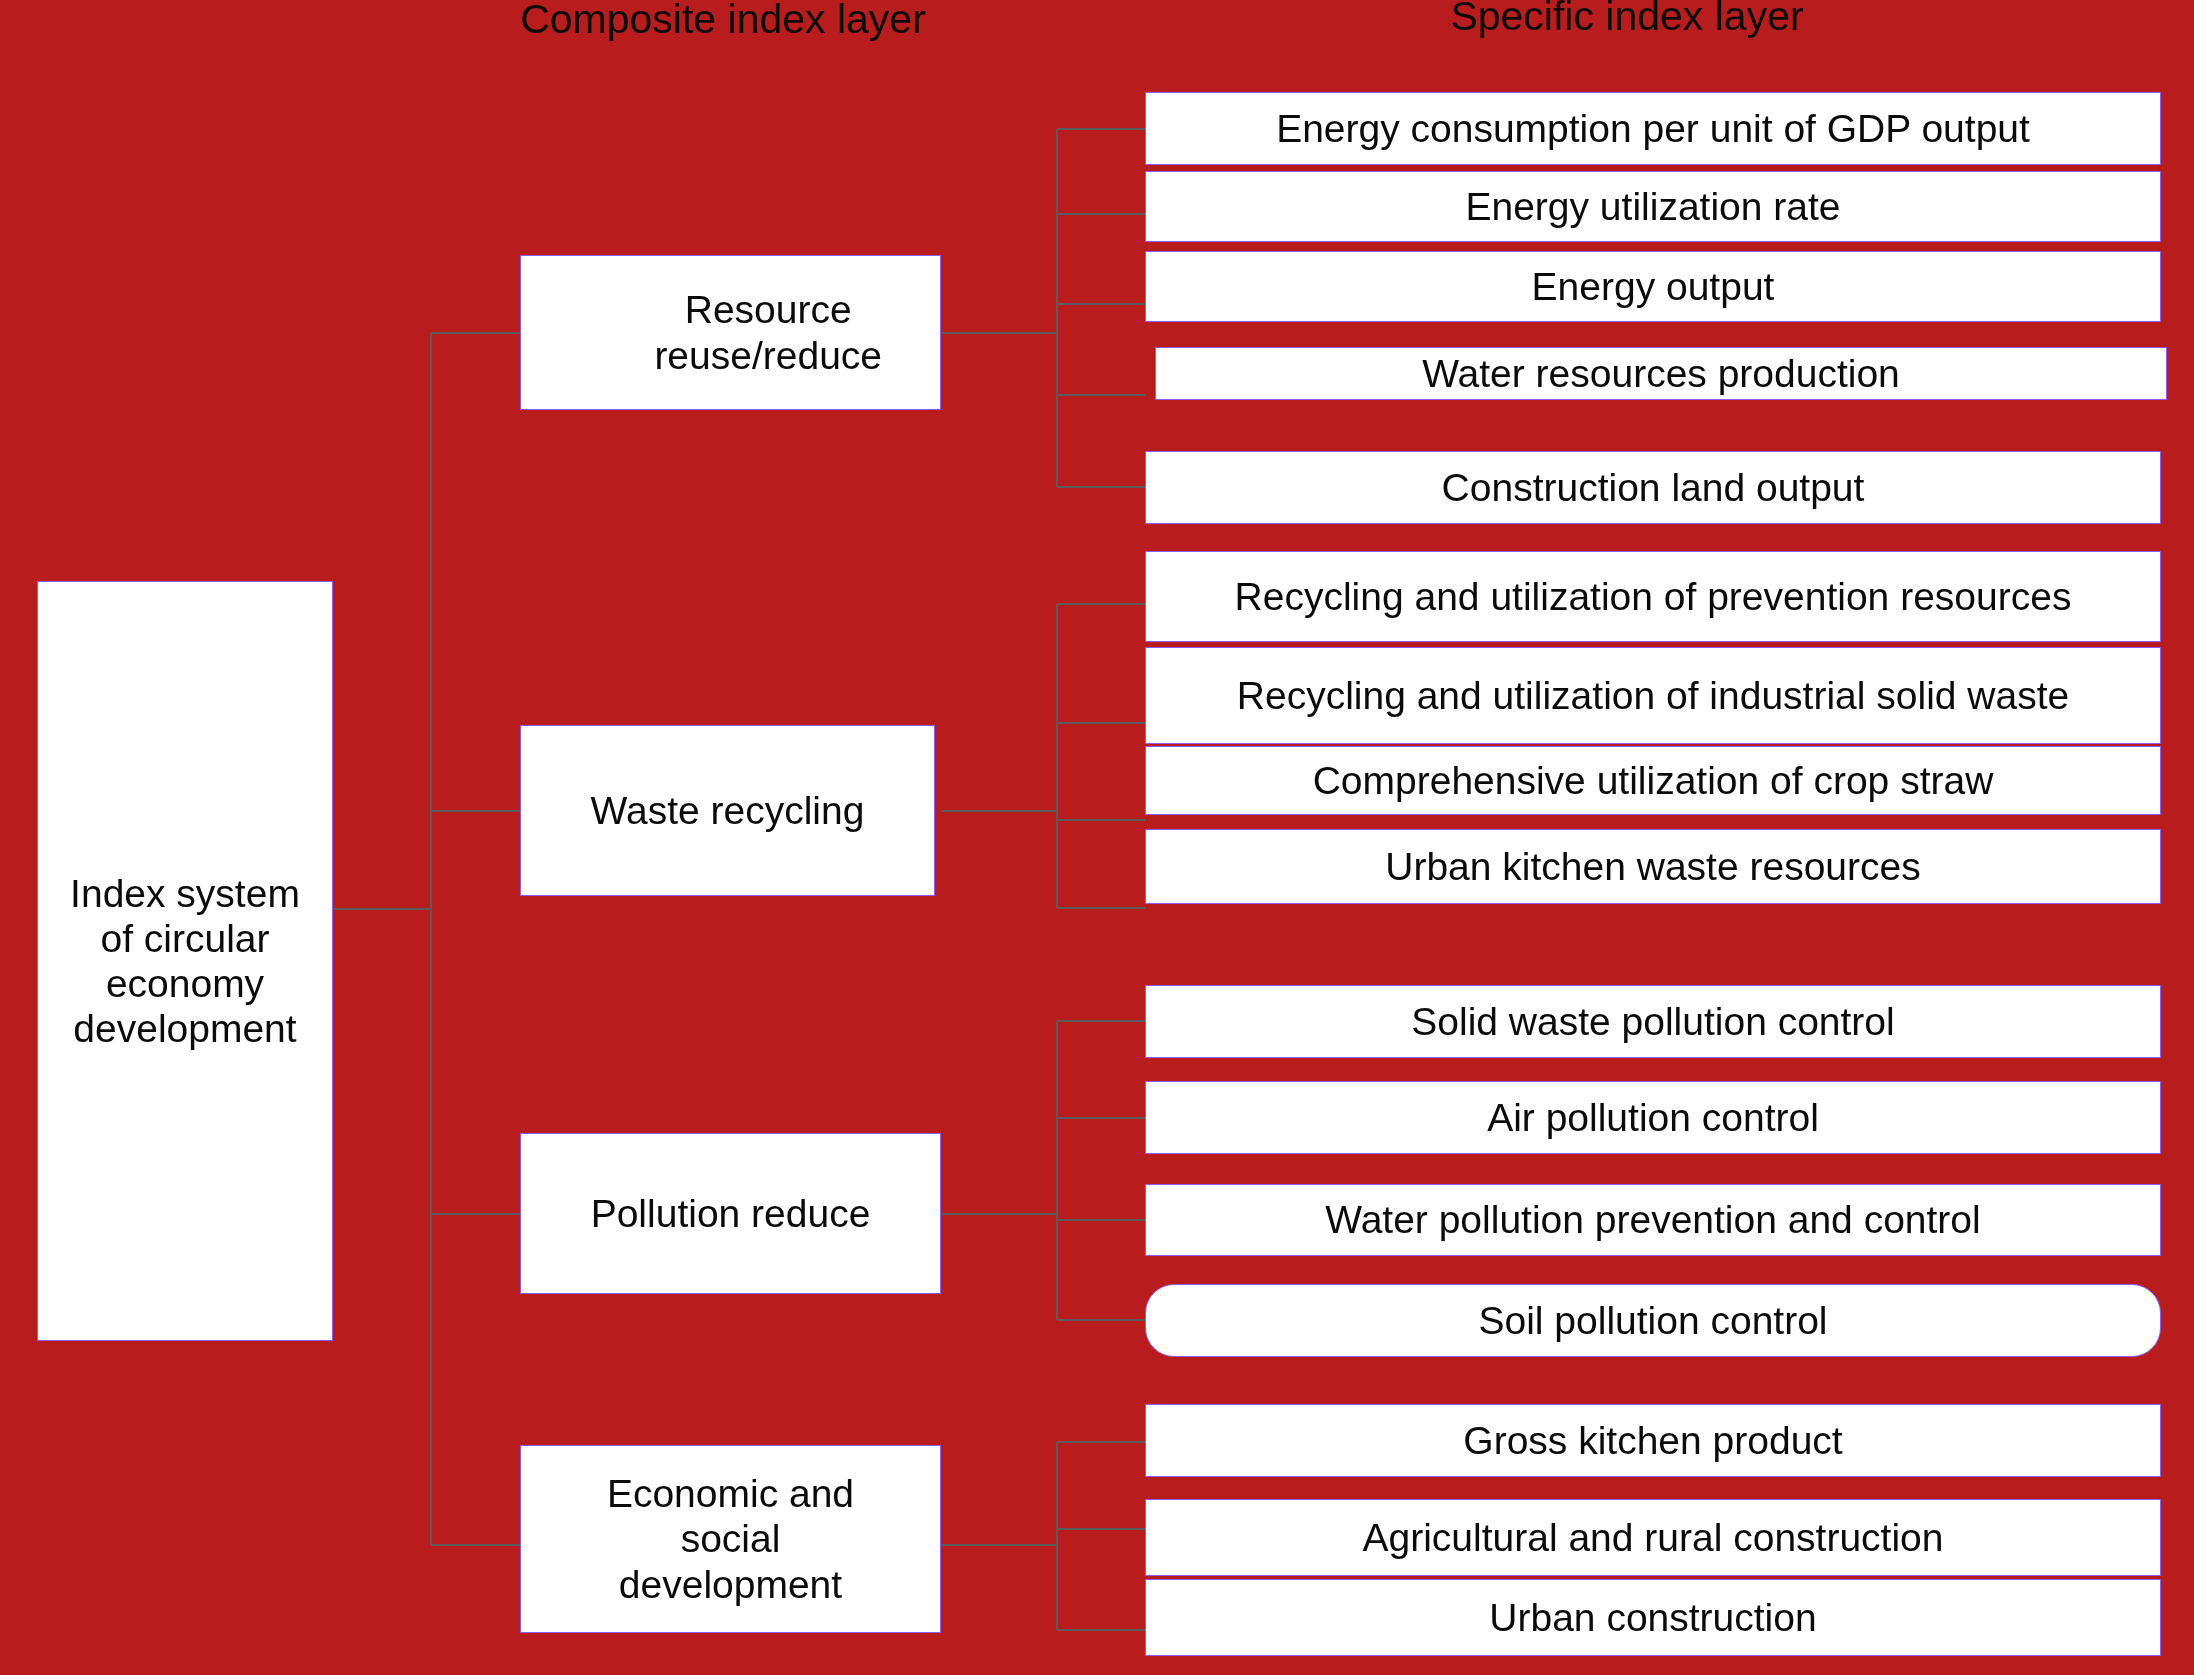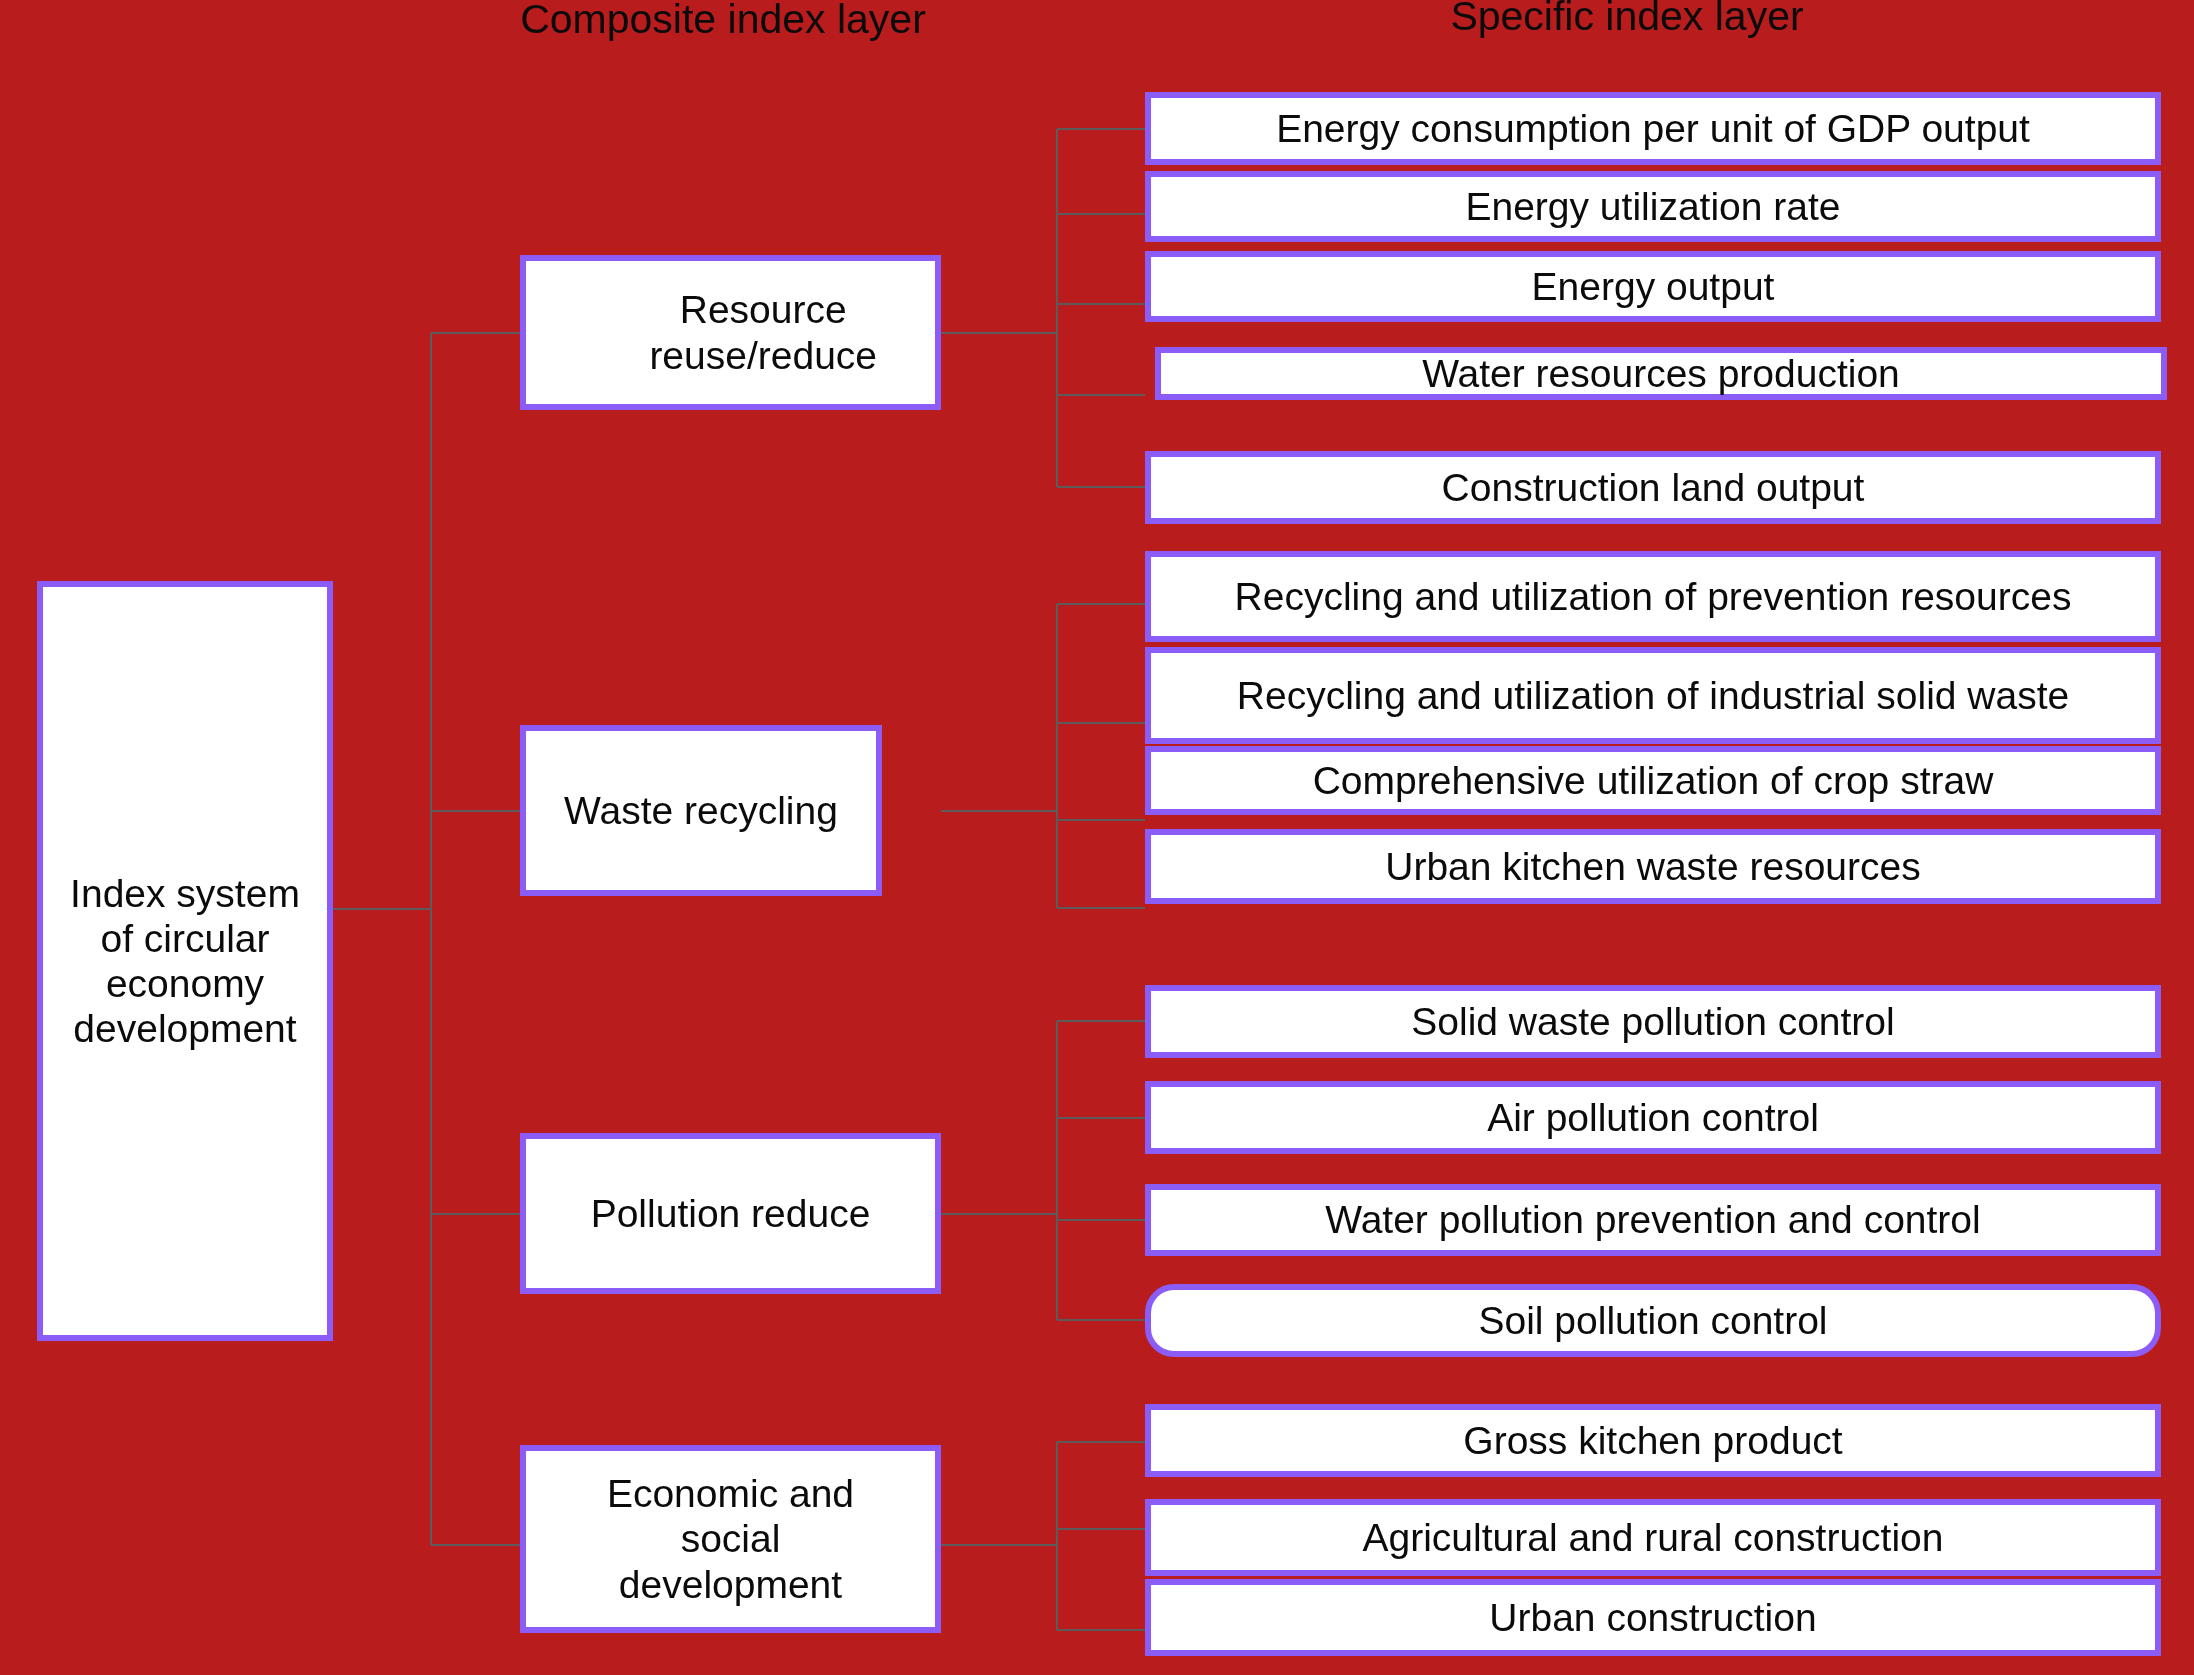--- a/index.html
+++ b/index.html
@@ -19,21 +19,21 @@
     position: absolute;
     font-size: 41px;
     color: #0b0b0b;
     white-space: nowrap;
     text-align: center;
     letter-spacing: 0px;
   }
   .node {
     position: absolute;
     box-sizing: border-box;
-    border: 6px solid #8b5cf6;
+    border: 1px solid #8b5cf6;
     background: #ffffff;
     display: flex;
     align-items: center;
     justify-content: center;
     text-align: center;
     color: #0b0b0b;
     line-height: 1.16;
     padding: 0 5.3px;
   }
   .node.root      { font-size: 39px; }
@@ -102,21 +102,21 @@
   </svg>
 
   <div class="node root" style="left:37px; top:581px; width:296px; height:760px;">
     <span style="display:block; max-width:253px;">Index system of circular economy development</span>
   </div>
 
   <div class="node composite" style="left:520px; top:255px; width:421px; height:155px;justify-content:flex-end;">
     <span style="max-width:333px;">Resource reuse/reduce</span>
   </div>
 
-  <div class="node composite" style="left:520px; top:725px; width:362px; height:171px;">
+  <div class="node composite" style="left:520px; top:725px; width:415px; height:171px;">
     <span style="max-width:373px;">Waste recycling</span>
   </div>
 
   <div class="node composite" style="left:520px; top:1133px; width:421px; height:161px;">
     <span style="max-width:373px;">Pollution reduce</span>
   </div>
 
   <div class="node composite" style="left:520px; top:1445px; width:421px; height:188px;">
     <span style="max-width:320px;">Economic and social development</span>
   </div>

